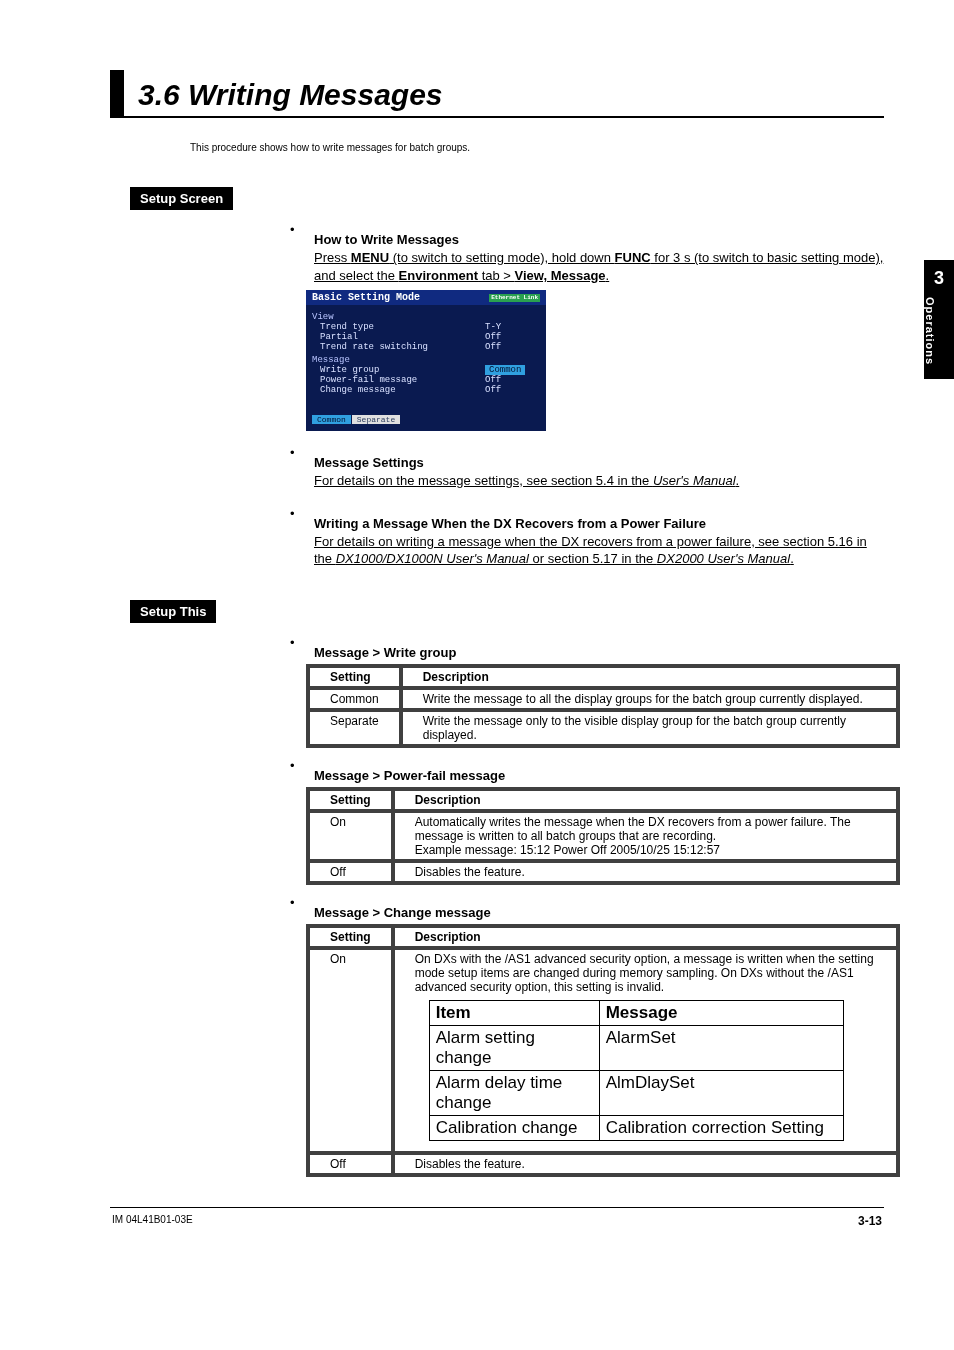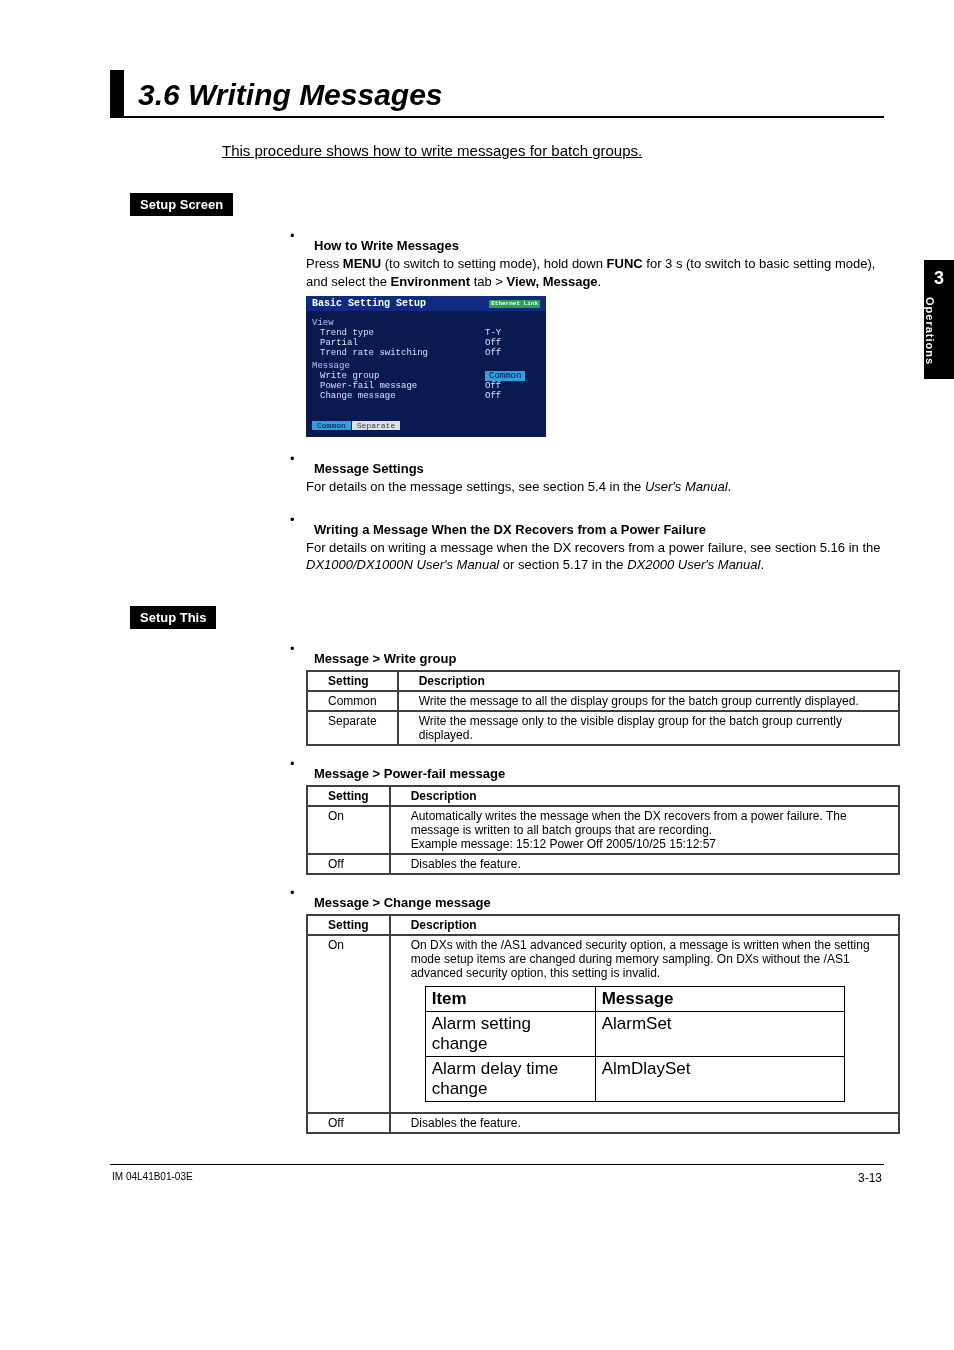--- a/index.html
+++ b/index.html
@@ -44,36 +44,36 @@
     width: 14px;
     background: #000;
     margin-right: 14px;
   }
   .title-text {
     font-size: 30px;
     font-weight: bold;
     padding: 8px 0 4px 0;
     font-style: italic;
   }
-  .intro { margin-left: 112px; font-size: 15px; margin-bottom: 24px; text-decoration: underline; }
+  .intro { margin-left: 80px; font-size: 10px; margin-bottom: 24px; }
   .section-label {
     display: inline-block;
     background: #000;
     color: #ffffff;
     font-weight: bold;
     padding: 4px 10px;
     font-size: 13px;
     margin: 10px 0 12px 20px;
   }
   .content-block { margin-left: 180px; font-size: 13px; }
   .bullet-head { font-weight: bold; margin-top: 10px; }
   .bullet-row { display: flex; }
   .bullet-dot { width: 16px; flex: none; }
   .bullet-body { flex: 1; margin-left: 8px; }
-  .sub-text { margin-left: 16px; margin-top: 2px; line-height: 1.35; }
+  .sub-text { margin-left: 24px; margin-top: 2px; line-height: 1.35; text-decoration: underline; }
   .italic { font-style: italic; }
   .bold { font-weight: bold; }
 
   
   .device {
     width: 240px;
     margin: 6px 0 10px 16px;
     background: #0a1a50;
     color: #d8e0ff;
     font-family: "Courier New", monospace;
@@ -109,21 +109,21 @@
   .opt-unsel { background: #e0e0e0; color: #304060; }
 
   
   table.settings {
     width: 100%;
     border-collapse: collapse;
     margin: 4px 0 10px 16px;
     font-size: 12px;
   }
   table.settings th, table.settings td {
-    border: 2px solid #404040;
+    border: 4px solid #404040;
     padding: 2px 20px;
     text-align: left;
     vertical-align: top;
   }
   table.settings th { font-weight: bold; }
   table.settings .col-setting { width: 70px; }
 
   table.inner {
     border-collapse: collapse;
     width: 90%;
@@ -132,21 +132,21 @@
   }
   table.inner th, table.inner td {
     border: 1px solid #000;
     padding: 2px 6px;
     text-align: left;
   }
   table.inner .col-item { width: 170px; }
 
   .hr-bottom { border: none; border-top: 1px solid #000; margin: 30px 0 6px 0; }
   .footer { display: flex; justify-content: space-between; font-size: 10px; padding: 0 2px; }
-  .footer .pg { font-weight: normal; font-size: 12px; }
+  .footer .pg { font-weight: bold; font-size: 12px; }
 </style>
 </head>
 <body>
 
 <div class="page">
 
   <div class="side-tab">
     <div class="num">3</div>
     <div class="vtext">Operations</div>
   </div>
@@ -167,21 +167,21 @@
         <div class="bullet-body">
           <div class="bullet-head">How to Write Messages</div>
         </div>
       </div>
       <div class="sub-text">
         <span>Press </span><span class="bold">MENU</span><span> (to switch to setting mode), hold down </span><span class="bold">FUNC</span><span> for 3 s (to switch to basic setting mode), and select the </span><span class="bold">Environment</span><span> tab &gt; </span><span class="bold">View, Message</span><span>.</span>
       </div>
 
       <div class="device">
         <div class="device-header">
-          <span>Basic Setting Setup</span>
+          <span>Basic Setting Mode</span>
           <span class="eth-badge">Ethernet
 Link</span>
         </div>
         <div class="device-body">
           <div class="dev-group">View</div>
           <div class="dev-row">
               <span class="lbl">Trend type</span>
               <span class="val">T-Y</span>
             </div>
           <div class="dev-row">
@@ -308,20 +308,24 @@
                       <th>Message</th>
                     </tr>
               <tr>
                       <td>Alarm setting change</td>
                       <td>AlarmSet</td>
                     </tr>
               <tr>
                       <td>Alarm delay time change</td>
                       <td>AlmDlaySet</td>
                     </tr>
+              <tr>
+                      <td>Calibration change</td>
+                      <td>Calibration correction Setting</td>
+                    </tr>
             </tbody>
                 </table>
           </td>
         </tr>
         <tr>
               <td>Off</td>
               <td>Disables the feature.</td>
             </tr>
       </tbody>
         </table>

